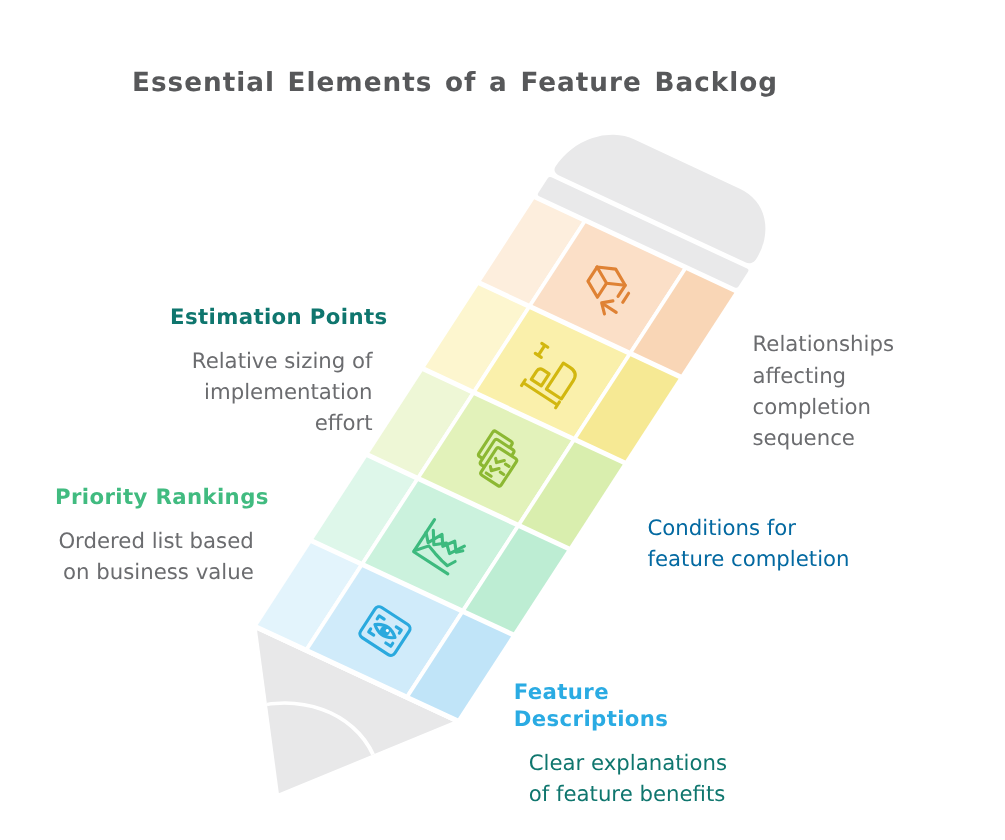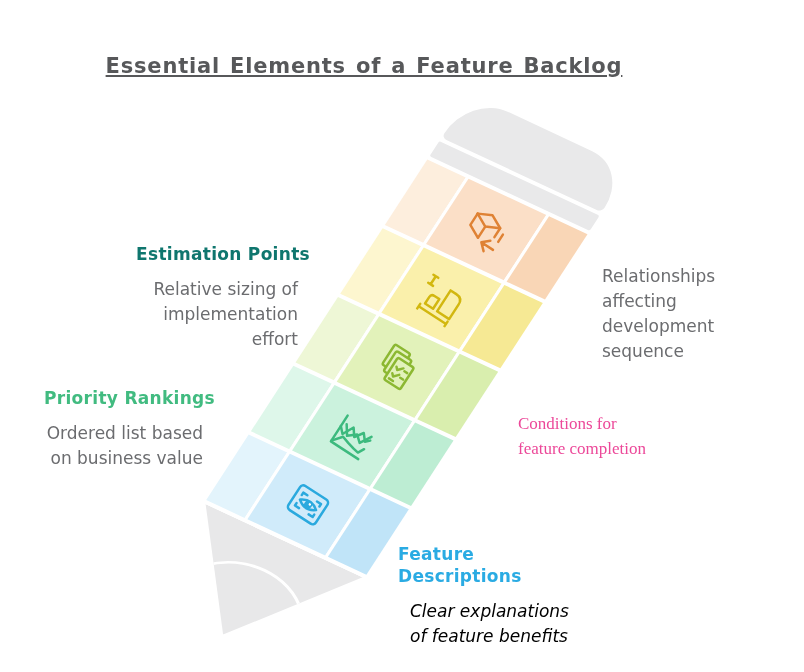--- a/index.html
+++ b/index.html
@@ -56,26 +56,26 @@
     letter-spacing:.3px;white-space:pre-line;margin:0 0 11px 0;
   }
   .label .body{
     font-size:17px;line-height:25px;white-space:pre-line;margin:12px;
   }
   .label.align-right{text-align:right;}
   .lbl-estimation{top:243px;right:494px;width:230px;}
   .lbl-priority{top:387px;right:589px;width:220px;}
   .lbl-dependencies{top:252px;left:590px;width:200px;}
   .lbl-acceptance{top:399px;left:506px;width:230px;}
-  .lbl-feature{top:543px;left:398px;width:240px;}
+  .lbl-feature{top:543px;left:411px;width:240px;}
 </style>
 </head>
 <body>
 
-<div class="title" style="color: rgb(87, 88, 90); text-decoration: underline;">Essential Elements of a Feature Backlog</div>
+<div class="title" style="color: rgb(87, 88, 90);">Essential Elements of a Feature Backlog</div>
 
 <div class="pencil">
   <div class="pencil-col">
 
     <div class="cap"></div>
     <div class="band"></div>
 
     <div class="segment" style="--light: #fdeedd; --center: #fbdfc7; --dark: #f9d6b6; --icon: #df8234;">
       <div class="face-left"></div>
       <div class="vline"></div>
@@ -181,27 +181,27 @@
 
 <div class="label align-right lbl-priority">
   <div class="heading" style="color: rgb(65, 187, 128);">Priority Rankings</div>
   <div class="body" style="color: rgb(107, 108, 111);">Ordered list based
 on business value</div>
 </div>
 
 <div class="label lbl-dependencies">
   <div class="body" style="color: rgb(107, 108, 111);">Relationships
 affecting
-development
+completion
 sequence</div>
 </div>
 
 <div class="label lbl-acceptance">
-  <div class="body" style="color: #ec4899; font-family: Liberation Serif, serif;">Conditions for
+  <div class="body" style="color: #0369a1;">Conditions for
 feature completion</div>
 </div>
 
 <div class="label lbl-feature">
   <div class="heading" style="color: rgb(42, 171, 227);">Feature
 Descriptions</div>
-  <div class="body" style="color: #000000; font-style: italic;">Clear explanations
+  <div class="body" style="color: #0f766e;">Clear explanations
 of feature benefits</div>
 </div>
 
 </body></html>

